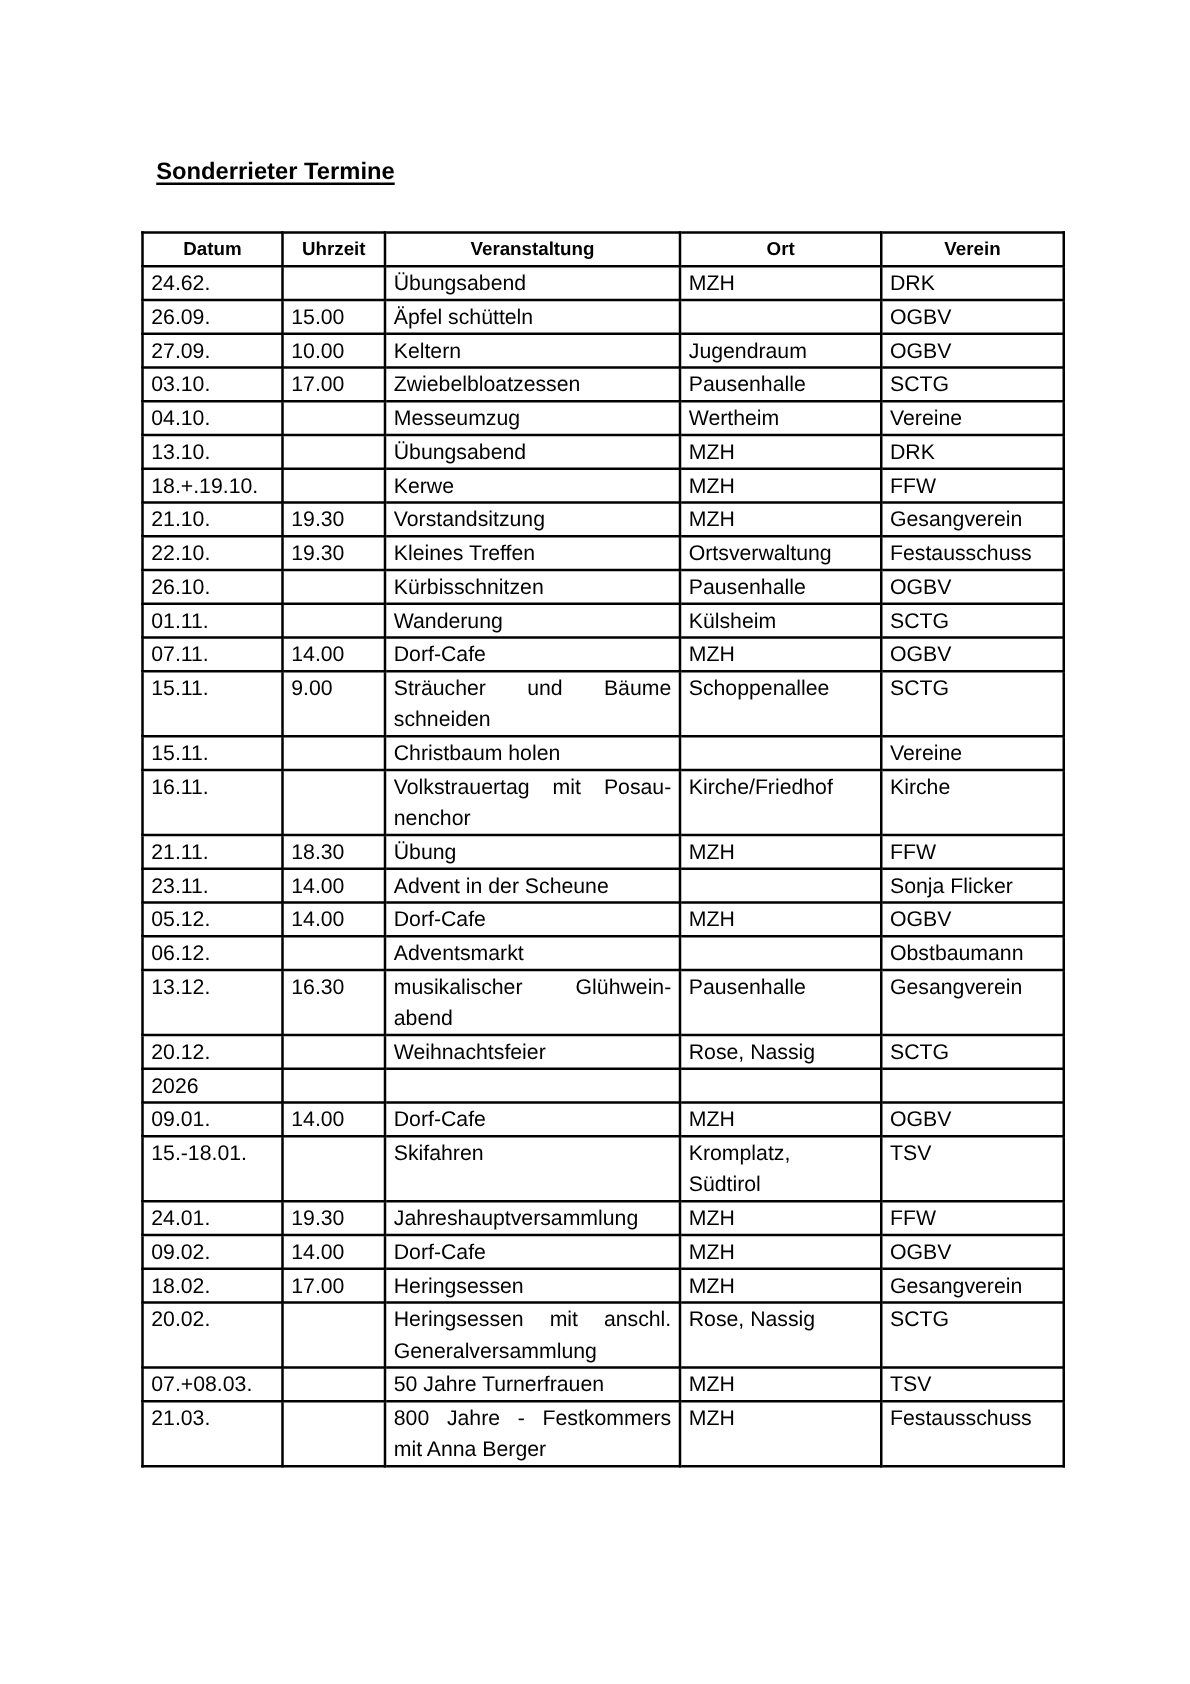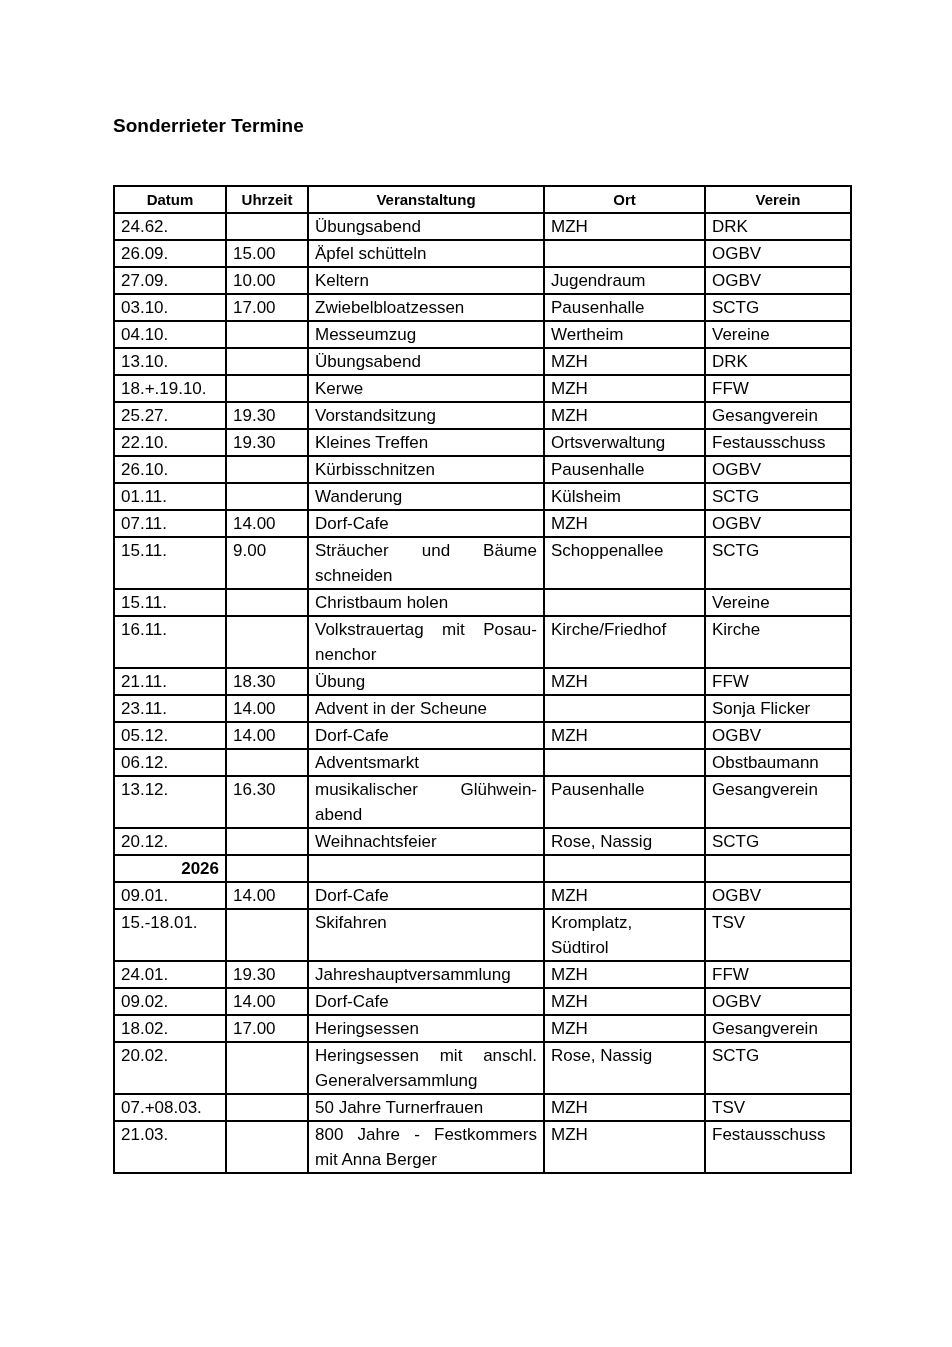--- a/index.html
+++ b/index.html
@@ -13,24 +13,25 @@
     height: 1347px;
     background: #ffffff;
     color: #000000;
     font-family: "Liberation Sans", sans-serif;
     overflow: hidden;
   }
   .title {
     position: absolute;
     left: 113px;
     top: 113px;
-    margin: 0;
+    margin: 12px;
     font-size: 19px;
     line-height: 25px;
     font-weight: 700;
+    text-decoration: underline;
     text-underline-offset: 3px;
     text-decoration-thickness: 2px;
   }
   table.termine {
     position: absolute;
     left: 113px;
     top: 185px;
     width: 737px;
     border-collapse: collapse;
     table-layout: fixed;
@@ -59,22 +60,22 @@
   }
   .termine td .line {
     min-height: 25px;
     text-align: left;
   }
   .termine td .line.j {
     text-align: justify;
     text-align-last: justify;
   }
   .termine td.year-cell {
-    text-align: right;
-    font-weight: 700;
+    text-align: left;
+    font-weight: 400;
     margin-top: 25px;
   }
 </style>
 </head>
 <body>
 
 <div class="page">
   <h1 class="title">Sonderrieter Termine</h1>
 
   <table class="termine">
@@ -164,21 +165,21 @@
           <td>&nbsp;</td>
           <td>
             <div class="line">Kerwe</div>
           </td>
           <td>
             <div class="line">MZH</div>
           </td>
           <td>FFW</td>
         </tr>
         <tr>
-          <td>25.27.</td>
+          <td>21.10.</td>
           <td>19.30</td>
           <td>
             <div class="line">Vorstandsitzung</div>
           </td>
           <td>
             <div class="line">MZH</div>
           </td>
           <td>Gesangverein</td>
         </tr>
         <tr>

